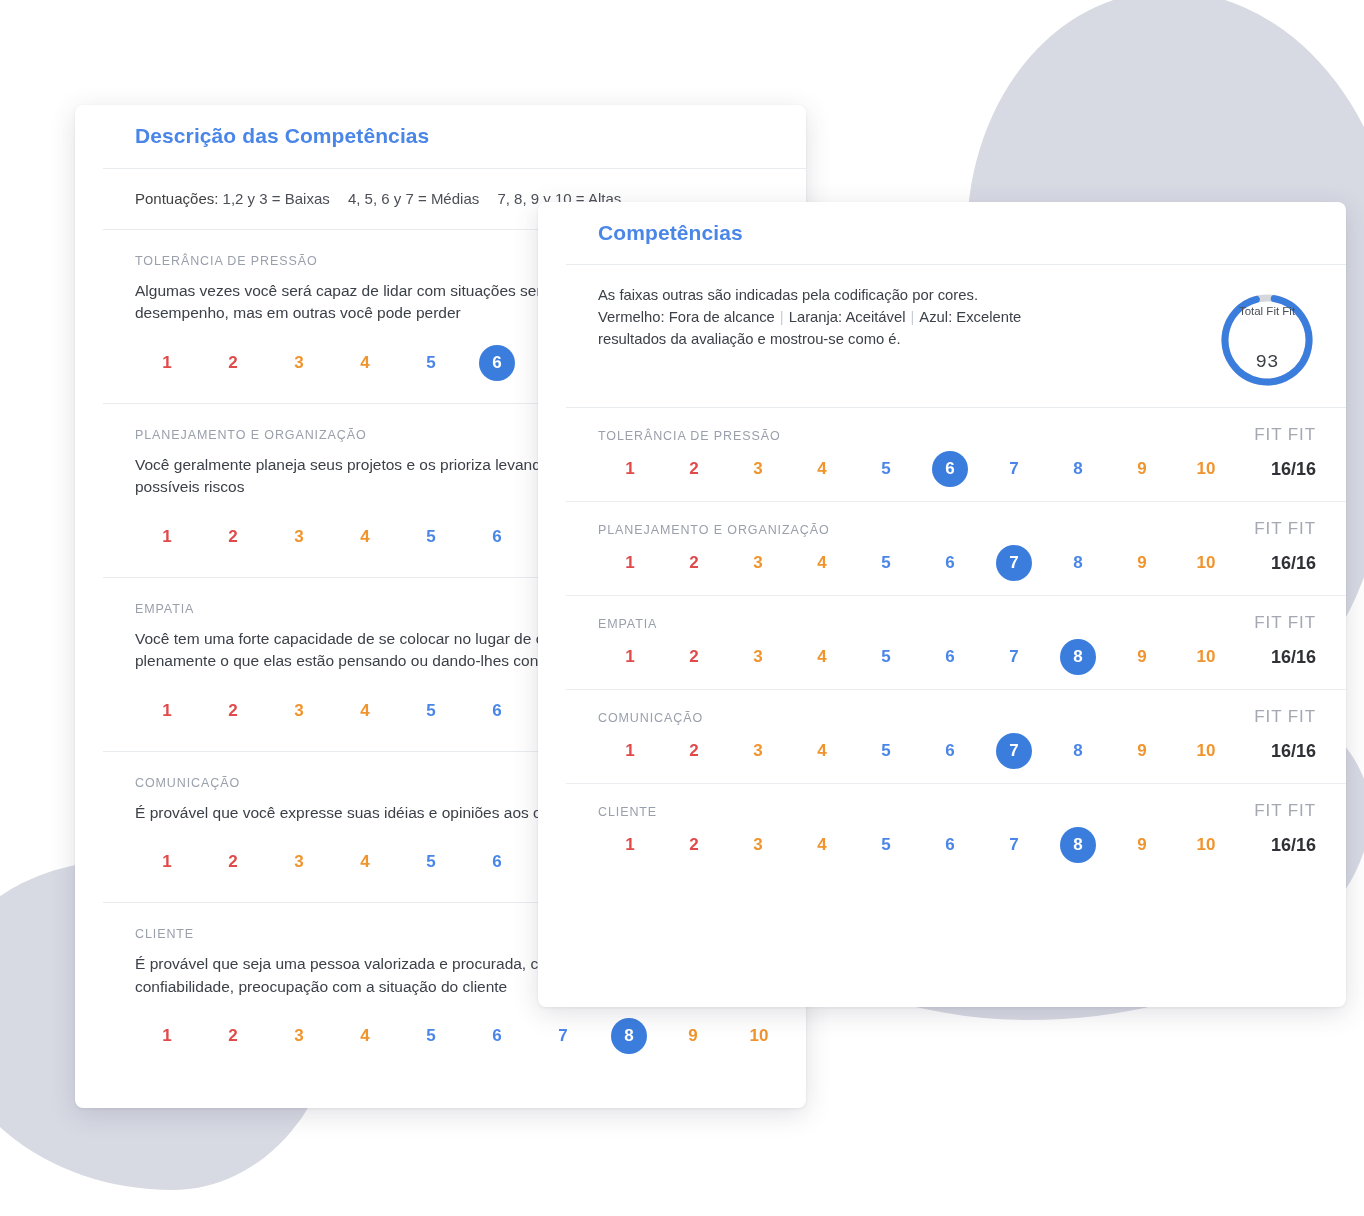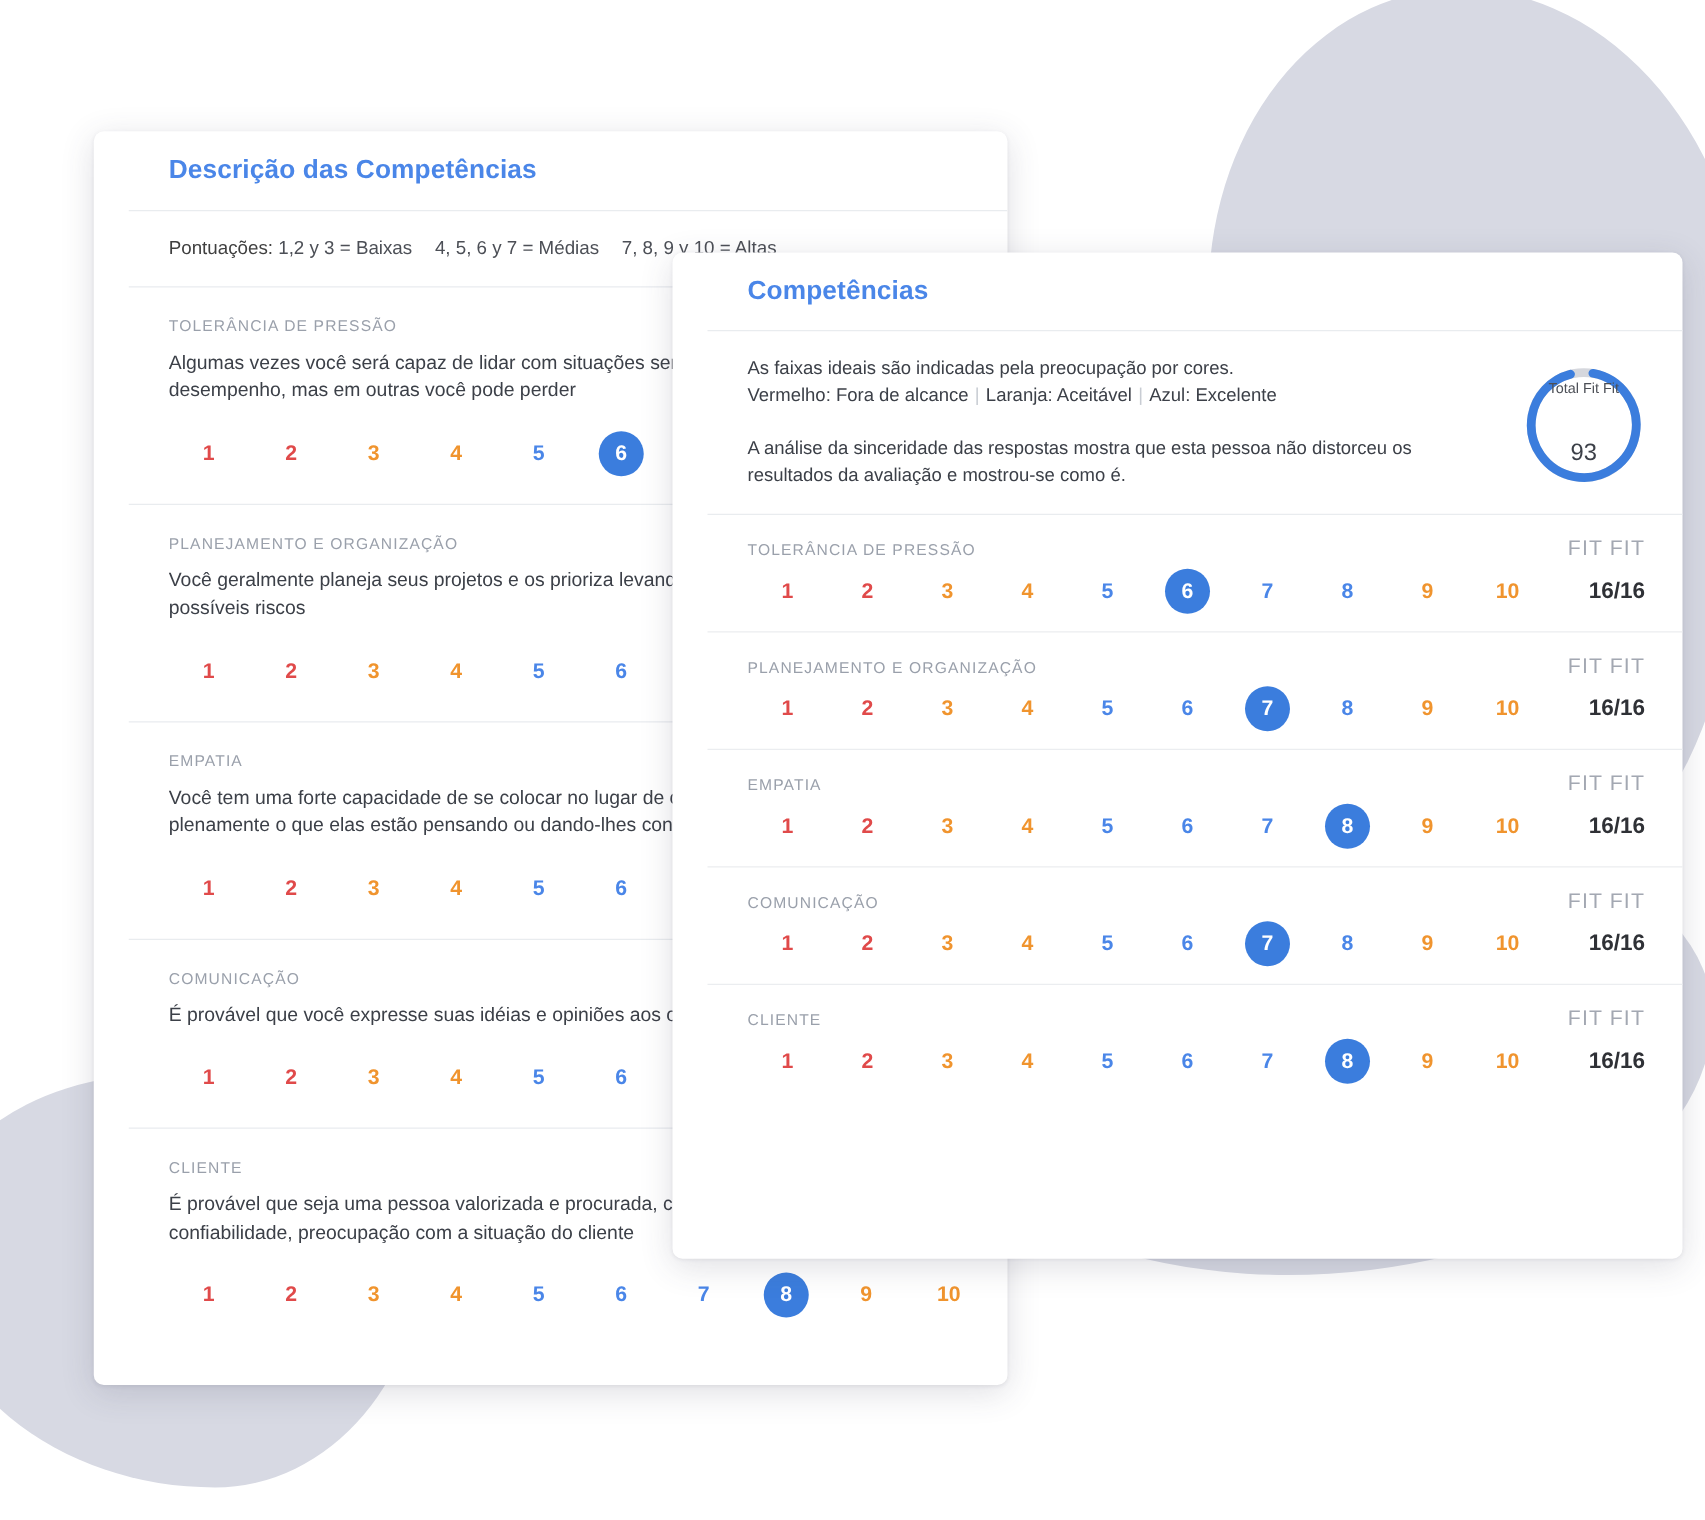--- a/index.html
+++ b/index.html
@@ -190,20 +190,21 @@
   .gauge-label {
     font-size: 11.5px;
     color: #4c4f56;
     line-height: 1.1;
   }
   .gauge-value {
     font-size: 19px;
     color: #3c4048;
     line-height: 1.25;
     margin-top: 1px;
+    font-family: Liberation Mono, monospace;
   }
 
   
   .fit-block {
     padding: 17px 30px 14px 32px;
     border-bottom: 1px solid #ebedf0;
   }
   .fit-block:last-child { border-bottom: none; }
 
   .fit-top {
@@ -356,25 +357,24 @@
 </div>
 
 <div class="card" id="right-card">
 
   <div class="card-header">
     <div class="card-title">Competências</div>
   </div>
 
   <div class="intro-area">
     <div class="intro-text">
-      <div>As faixas ideais são indicadas pela preocupação por cores.</div>
+      <div>As faixas outras são indicadas pela codificação por cores.</div>
       <div>
         <span>Vermelho: Fora de alcance</span><span class="sep">|</span><span>Laranja: Aceitável</span><span class="sep">|</span><span>Azul: Excelente</span>
       </div>
-      <div class="para2">A análise da sinceridade das respostas mostra que esta pessoa não distorceu os</div>
       <div>resultados da avaliação e mostrou-se como é.</div>
     </div>
 
     <div class="gauge">
       <svg width="98" height="98" viewBox="0 0 98 98">
         <circle cx="49" cy="49" r="42" fill="none" stroke="#d5d7dd" stroke-width="7"></circle>
         <circle id="gauge-arc" cx="49" cy="49" r="42" fill="none" stroke="#3b7ddd" stroke-width="7" stroke-linecap="round" transform="rotate(-80 49 49)" stroke-dasharray="245.42121809843465 263.89378290154264"></circle>
       </svg>
       <div class="gauge-center">
         <div class="gauge-label">Total Fit Fit</div>

